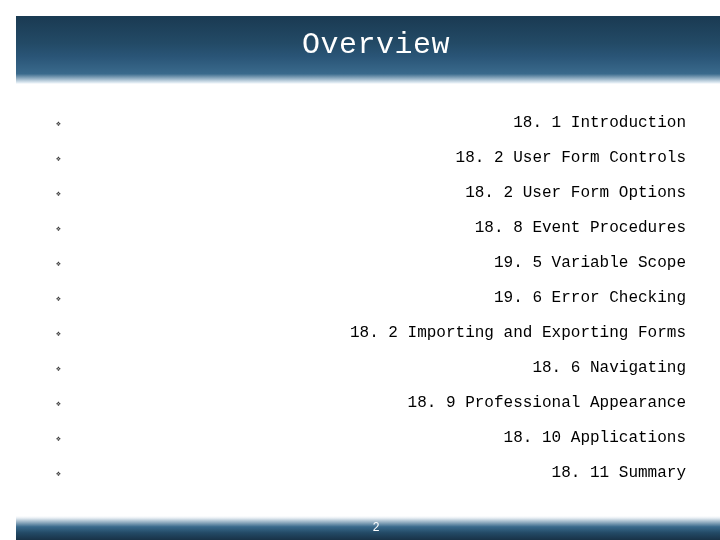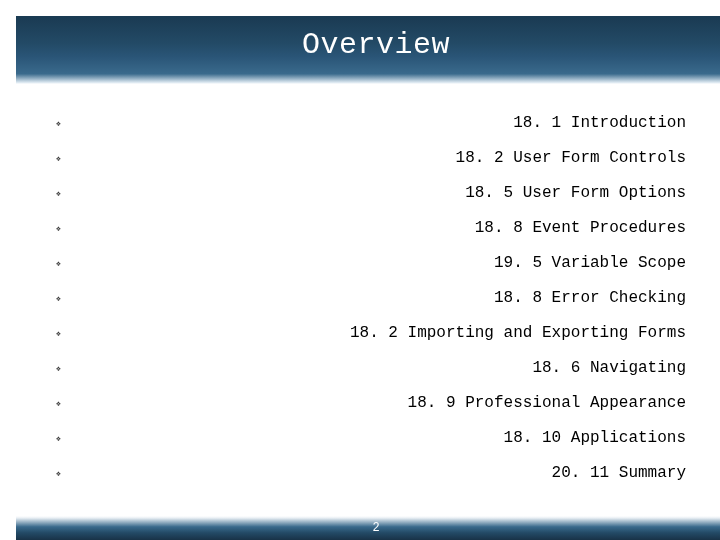--- a/index.html
+++ b/index.html
@@ -94,53 +94,53 @@
       <li>
         <span class="bullet-icon">❖</span>
         <span class="bullet-text">18. 1 Introduction</span>
       </li>
       <li>
         <span class="bullet-icon">❖</span>
         <span class="bullet-text">18. 2 User Form Controls</span>
       </li>
       <li>
         <span class="bullet-icon">❖</span>
-        <span class="bullet-text">18. 5 User Form Options</span>
+        <span class="bullet-text">18. 2 User Form Options</span>
       </li>
       <li>
         <span class="bullet-icon">❖</span>
         <span class="bullet-text">18. 8 Event Procedures</span>
       </li>
       <li>
         <span class="bullet-icon">❖</span>
         <span class="bullet-text">19. 5 Variable Scope</span>
       </li>
       <li>
         <span class="bullet-icon">❖</span>
-        <span class="bullet-text">18. 8 Error Checking</span>
+        <span class="bullet-text">19. 6 Error Checking</span>
       </li>
       <li>
         <span class="bullet-icon">❖</span>
         <span class="bullet-text">18. 2 Importing and Exporting Forms</span>
       </li>
       <li>
         <span class="bullet-icon">❖</span>
         <span class="bullet-text">18. 6 Navigating</span>
       </li>
       <li>
         <span class="bullet-icon">❖</span>
         <span class="bullet-text">18. 9 Professional Appearance</span>
       </li>
       <li>
         <span class="bullet-icon">❖</span>
         <span class="bullet-text">18. 10 Applications</span>
       </li>
       <li>
         <span class="bullet-icon">❖</span>
-        <span class="bullet-text">20. 11 Summary</span>
+        <span class="bullet-text">18. 11 Summary</span>
       </li>
     </ul>
   </div>
 
   <div class="footer-bar">
     <span class="page-number">2</span>
   </div>
 
 </div>
 

